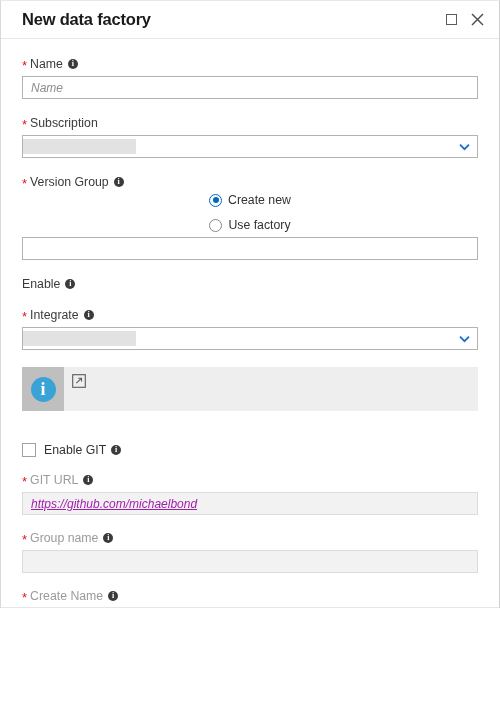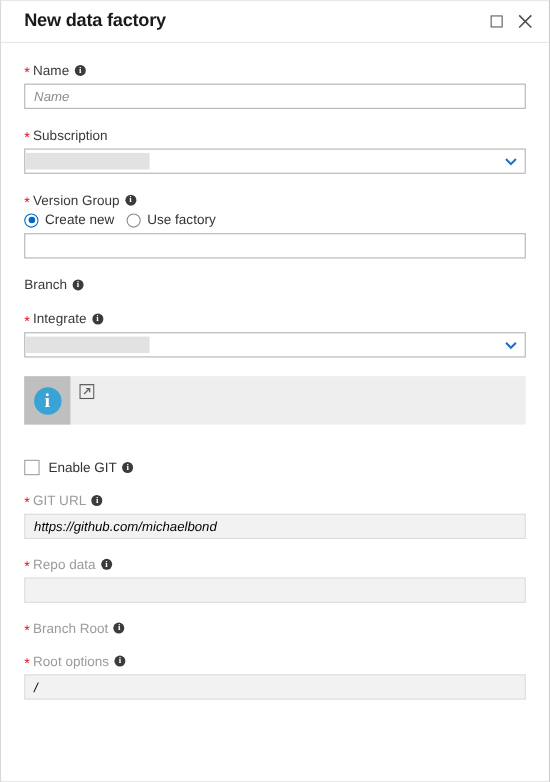--- a/index.html
+++ b/index.html
@@ -12,21 +12,21 @@
     height: 711px;
     font-family: "Liberation Sans", sans-serif;
     font-size: 12px;
     color: #333333;
     overflow: hidden;
   }
 
   .blade {
     position: relative;
     width: 500px;
-    height: 711px;
+    height: 608px;
     background: #ffffff;
     box-sizing: border-box;
     border-left: 1px solid #d9d9d9;
     border-right: 1px solid #d0d0d0;
     border-top: 1px solid #e8e8e8;
     display: flex;
     flex-direction: column;
   }
 
   
@@ -123,21 +123,21 @@
   }
   .input-box .val {
     color: #333333;
     font-size: 12px;
   }
 
   .input-box.disabled {
     border: 1px solid #dcdcdc;
     background: #f2f2f2;
   }
-  .input-box.disabled .ph { color: #000000; }
+  .input-box.disabled .ph { color: #a21caf; text-decoration: underline; }
   .input-box.disabled .val { color: #8f8f8f; font-style: normal; }
 
   .select-box {
     height: 23px;
     border: 1px solid #b3b3b3;
     background: #ffffff;
     box-sizing: border-box;
     display: flex;
     align-items: center;
     padding: 0 0 0 0;
@@ -169,20 +169,21 @@
     cursor: pointer;
   }
   .chev svg { display: block; }
 
   
   .radio-row {
     display: flex;
     align-items: center;
     margin-top: 4px;
     gap: 11px;
+    flex-direction: column;
   }
   .radio-item {
     display: flex;
     align-items: center;
     cursor: pointer;
     font-size: 12.3px;
     color: #333333;
   }
   .radio-mark {
     width: 13px;
@@ -396,21 +397,21 @@
       </div>
       <div class="input-box">
         <span class="ph"></span>
       </div>
     </div>
 
     <div class="gap-b"></div>
 
     <div class="field">
       <div class="field-label">
-        <span>Branch</span>
+        <span>Enable</span>
         <span class="info-i">i</span>
       </div>
     </div>
 
     <div class="gap-b"></div>
 
     <div class="field">
       <div class="field-label">
         <span class="req">*</span>
         <span>Integrate</span>
@@ -460,34 +461,34 @@
       <div class="input-box disabled">
         <span class="ph">https://github.com/michaelbond</span>
       </div>
     </div>
 
     <div class="gap-c"></div>
 
     <div class="field">
       <div class="field-label disabled">
         <span class="req">*</span>
-        <span>Repo data</span>
+        <span>Group name</span>
         <span class="info-i">i</span>
       </div>
       <div class="input-box disabled">
         <span class="ph"></span>
       </div>
     </div>
 
     <div class="gap-c"></div>
 
     <div class="field">
       <div class="field-label disabled">
         <span class="req">*</span>
-        <span>Branch Root</span>
+        <span>Create Name</span>
         <span class="info-i">i</span>
       </div>
     </div>
 
     <div class="gap-c"></div>
 
     <div class="field">
       <div class="field-label disabled">
         <span class="req">*</span>
         <span>Root options</span>

